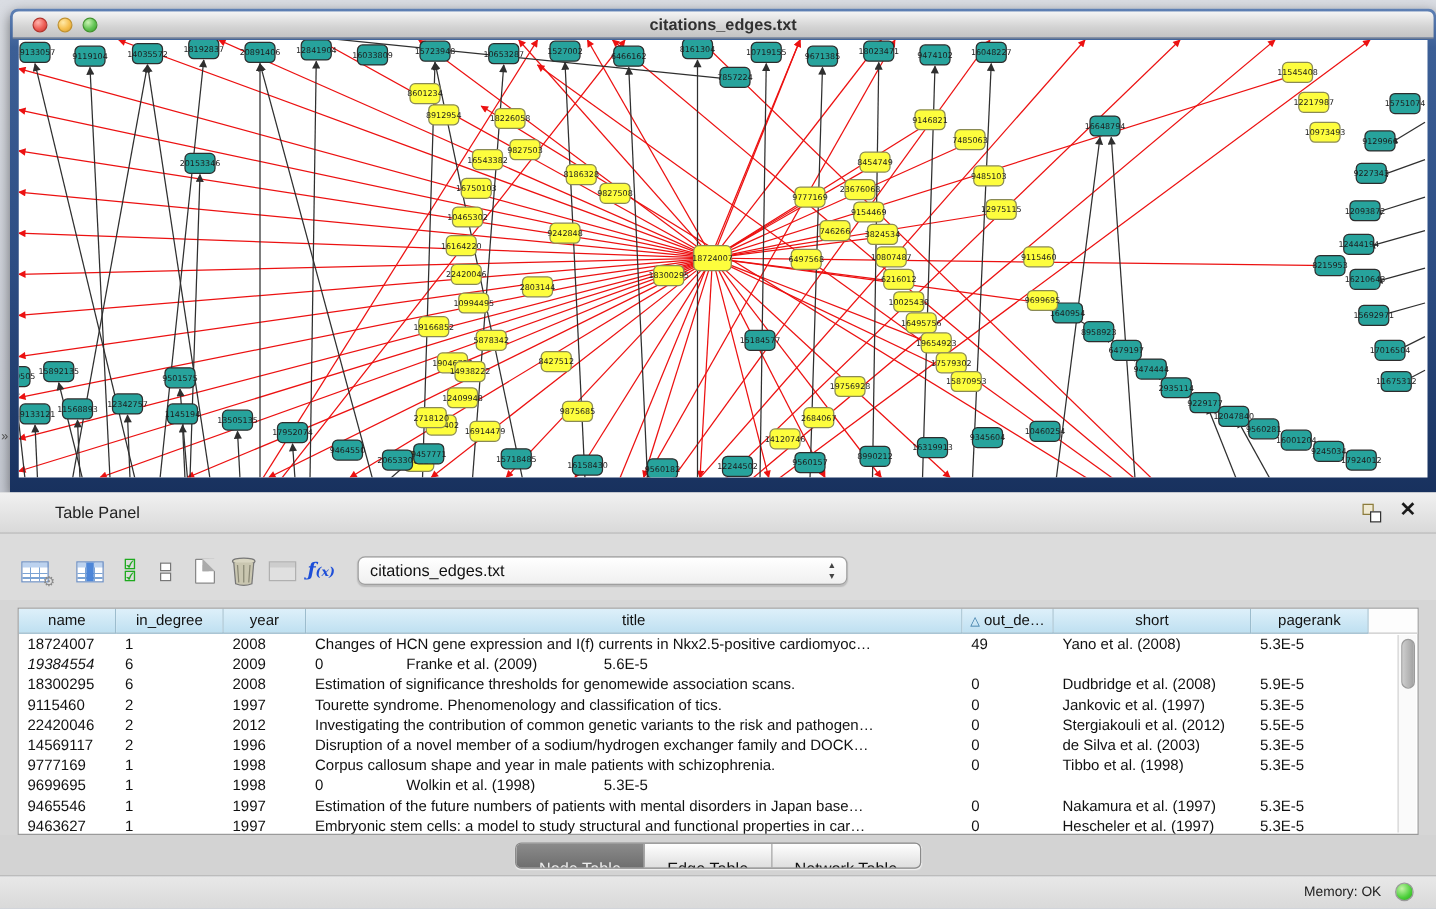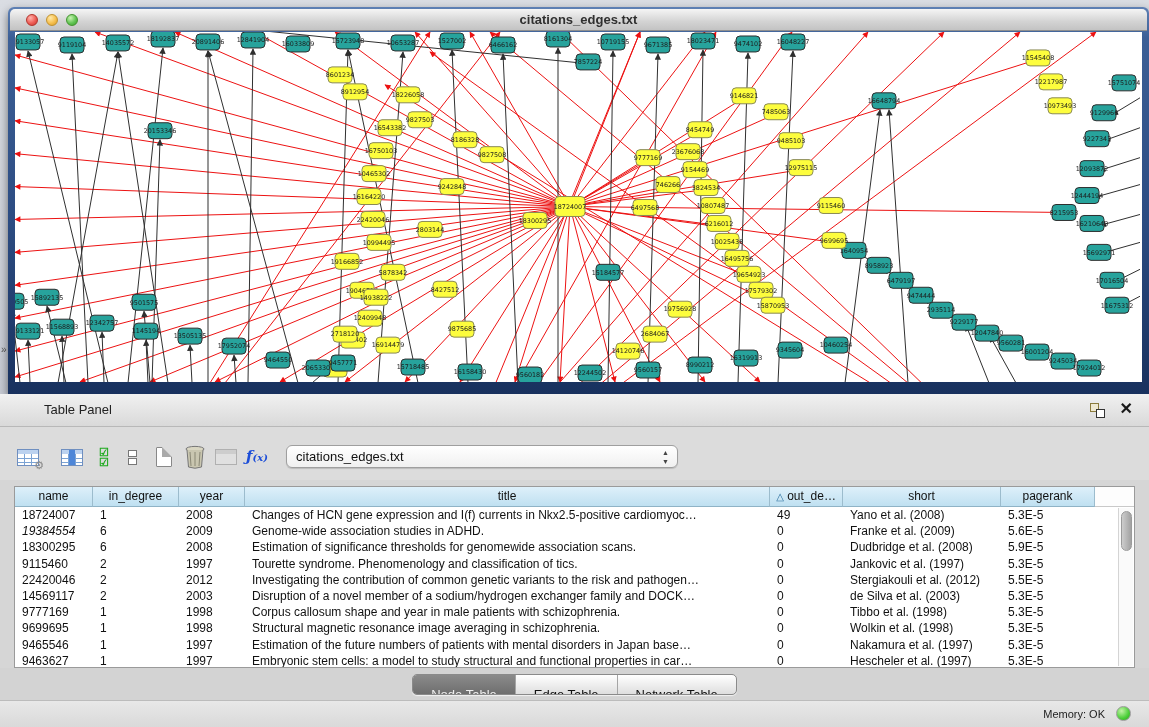--- a/index.html
+++ b/index.html
@@ -758,21 +758,20 @@
             <div class="td" style="width: 66px;">2008</div>
             <div class="td" style="width: 525px;">Changes of HCN gene expression and I(f) currents in Nkx2.5-positive cardiomyoc…</div>
             <div class="td" style="width: 73px;">49</div>
             <div class="td" style="width: 158px;">Yano et al. (2008)</div>
             <div class="td" style="width: 94px;">5.3E-5</div>
           </div>
           <div class="tr">
             <div class="td" style="width: 78px; font-style: italic;">19384554</div>
             <div class="td" style="width: 86px;">6</div>
             <div class="td" style="width: 66px;">2009</div>
-            <div class="td" style="width: 525px;">Genome-wide association studies in ADHD.</div>
             <div class="td" style="width: 73px;">0</div>
             <div class="td" style="width: 158px;">Franke et al. (2009)</div>
             <div class="td" style="width: 94px;">5.6E-5</div>
           </div>
           <div class="tr">
             <div class="td" style="width: 78px;">18300295</div>
             <div class="td" style="width: 86px;">6</div>
             <div class="td" style="width: 66px;">2008</div>
             <div class="td" style="width: 525px;">Estimation of significance thresholds for genomewide association scans.</div>
             <div class="td" style="width: 73px;">0</div>
@@ -793,40 +792,39 @@
             <div class="td" style="width: 86px;">2</div>
             <div class="td" style="width: 66px;">2012</div>
             <div class="td" style="width: 525px;">Investigating the contribution of common genetic variants to the risk and pathogen…</div>
             <div class="td" style="width: 73px;">0</div>
             <div class="td" style="width: 158px;">Stergiakouli et al. (2012)</div>
             <div class="td" style="width: 94px;">5.5E-5</div>
           </div>
           <div class="tr">
             <div class="td" style="width: 78px;">14569117</div>
             <div class="td" style="width: 86px;">2</div>
-            <div class="td" style="width: 66px;">2003</div>
+            <div class="td" style="width: 66px;">1996</div>
             <div class="td" style="width: 525px;">Disruption of a novel member of a sodium/hydrogen exchanger family and DOCK…</div>
             <div class="td" style="width: 73px;">0</div>
             <div class="td" style="width: 158px;">de Silva et al. (2003)</div>
             <div class="td" style="width: 94px;">5.3E-5</div>
           </div>
           <div class="tr">
             <div class="td" style="width: 78px;">9777169</div>
             <div class="td" style="width: 86px;">1</div>
             <div class="td" style="width: 66px;">1998</div>
             <div class="td" style="width: 525px;">Corpus callosum shape and year in male patients with schizophrenia.</div>
             <div class="td" style="width: 73px;">0</div>
             <div class="td" style="width: 158px;">Tibbo et al. (1998)</div>
             <div class="td" style="width: 94px;">5.3E-5</div>
           </div>
           <div class="tr">
             <div class="td" style="width: 78px;">9699695</div>
             <div class="td" style="width: 86px;">1</div>
             <div class="td" style="width: 66px;">1998</div>
-            <div class="td" style="width: 525px;">Structural magnetic resonance image averaging in schizophrenia.</div>
             <div class="td" style="width: 73px;">0</div>
             <div class="td" style="width: 158px;">Wolkin et al. (1998)</div>
             <div class="td" style="width: 94px;">5.3E-5</div>
           </div>
           <div class="tr">
             <div class="td" style="width: 78px;">9465546</div>
             <div class="td" style="width: 86px;">1</div>
             <div class="td" style="width: 66px;">1997</div>
             <div class="td" style="width: 525px;">Estimation of the future numbers of patients with mental disorders in Japan base…</div>
             <div class="td" style="width: 73px;">0</div>

